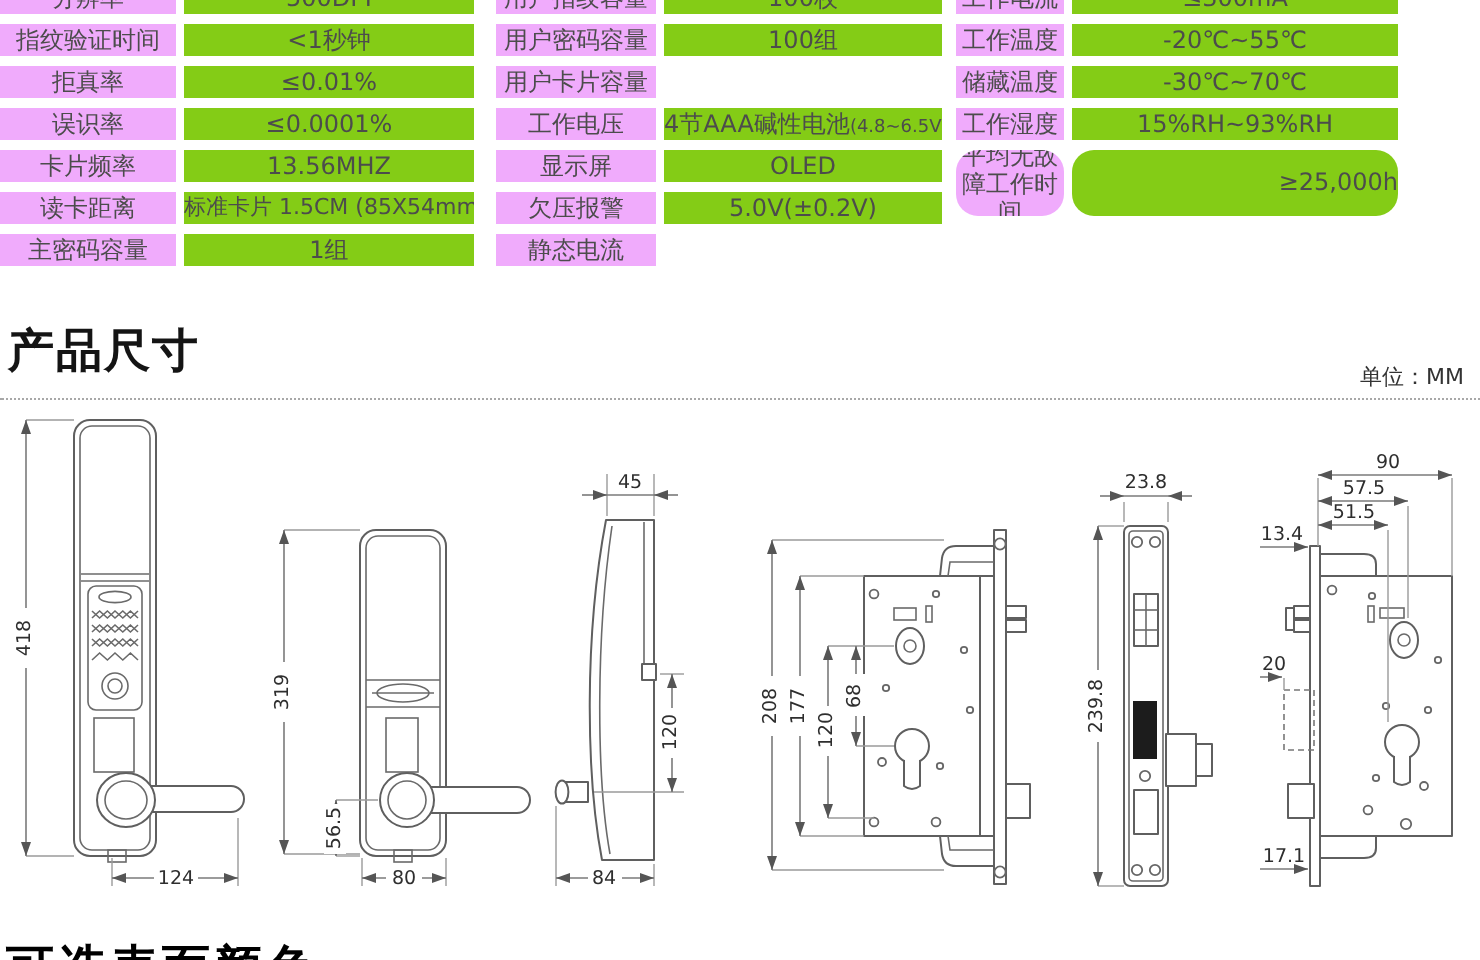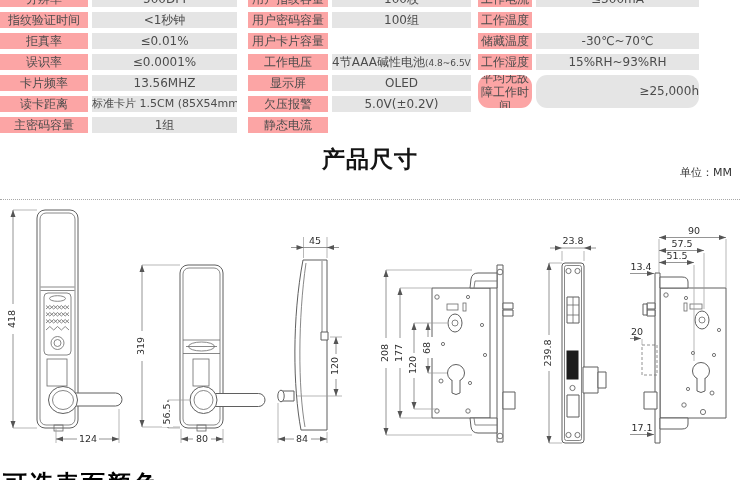--- a/index.html
+++ b/index.html
@@ -8,34 +8,34 @@
   .page{position:relative;width:740px;height:480px;overflow:hidden;background:#fff;}
 
   
   .spec{position:absolute;top:-9px;left:0;display:flex;}
   .grp{display:block;}
   .grp-left{margin-right:11px;}
   .grp-mid{margin-right:7px;}
   .srow{display:flex;margin-bottom:5px;}
   .cell{height:16px;line-height:16px;font-size:12px;color:#4c4c4c;text-align:center;
         white-space:nowrap;overflow:hidden;}
-  .lbl{background:#fca5a5;}
-  .val{background:#e5e5e5;margin-left:4px;}
+  .lbl{background:#f0abfc;}
+  .val{background:#84cc16;margin-left:4px;}
   .grp-left  .lbl{width:88px;}  .grp-left  .val{width:145px;}
   .grp-mid   .lbl{width:80px;}  .grp-mid   .val{width:139px;}
   .grp-right .lbl{width:54px;}  .grp-right .val{width:163px;}
   .fit{font-size:11px;}
   .sm{font-size:9px;}
   .srow.tall .cell{height:33px;border-radius:11px;}
   .srow.tall .lbl{display:flex;align-items:center;justify-content:center;
                   line-height:14px;white-space:normal;}
   .srow.tall .val{line-height:33px;text-align:right;}
 
   
-  .sec-head{position:absolute;top:144px;left:4px;width:732px;text-align:center;}
+  .sec-head{position:absolute;top:160px;left:4px;width:732px;}
   .sec-title{font-size:23px;font-weight:700;color:#141414;letter-spacing:1px;}
   .unit{position:absolute;right:4px;top:21px;font-size:11px;color:#333;}
   .dotline{position:absolute;top:199px;left:0;width:740px;border-top:1px dotted #a8a8a8;}
 
   
   .draw{position:absolute;top:203px;left:0;}
   .shape{fill:#fff;stroke:#5f5f5f;stroke-width:1;stroke-linejoin:round;}
   .thin{fill:none;stroke:#6a6a6a;stroke-width:0.8;}
   .dim{stroke:#7a7a7a;stroke-width:0.8;fill:none;}
   .ext{stroke:#9a9a9a;stroke-width:0.7;fill:none;}
@@ -116,20 +116,21 @@
         </div>
     </div>
 
     <div class="grp grp-right">
       <div class="srow">
           <div class="cell lbl">工作电流</div>
           <div class="cell val">≤300mA</div>
         </div>
       <div class="srow">
           <div class="cell lbl">工作温度</div>
+          <div class="cell val">-20℃~55℃</div>
         </div>
       <div class="srow">
           <div class="cell lbl">储藏温度</div>
           <div class="cell val">-30℃~70℃</div>
         </div>
       <div class="srow">
           <div class="cell lbl">工作湿度</div>
           <div class="cell val">15%RH~93%RH</div>
         </div>
       <div class="srow tall">

